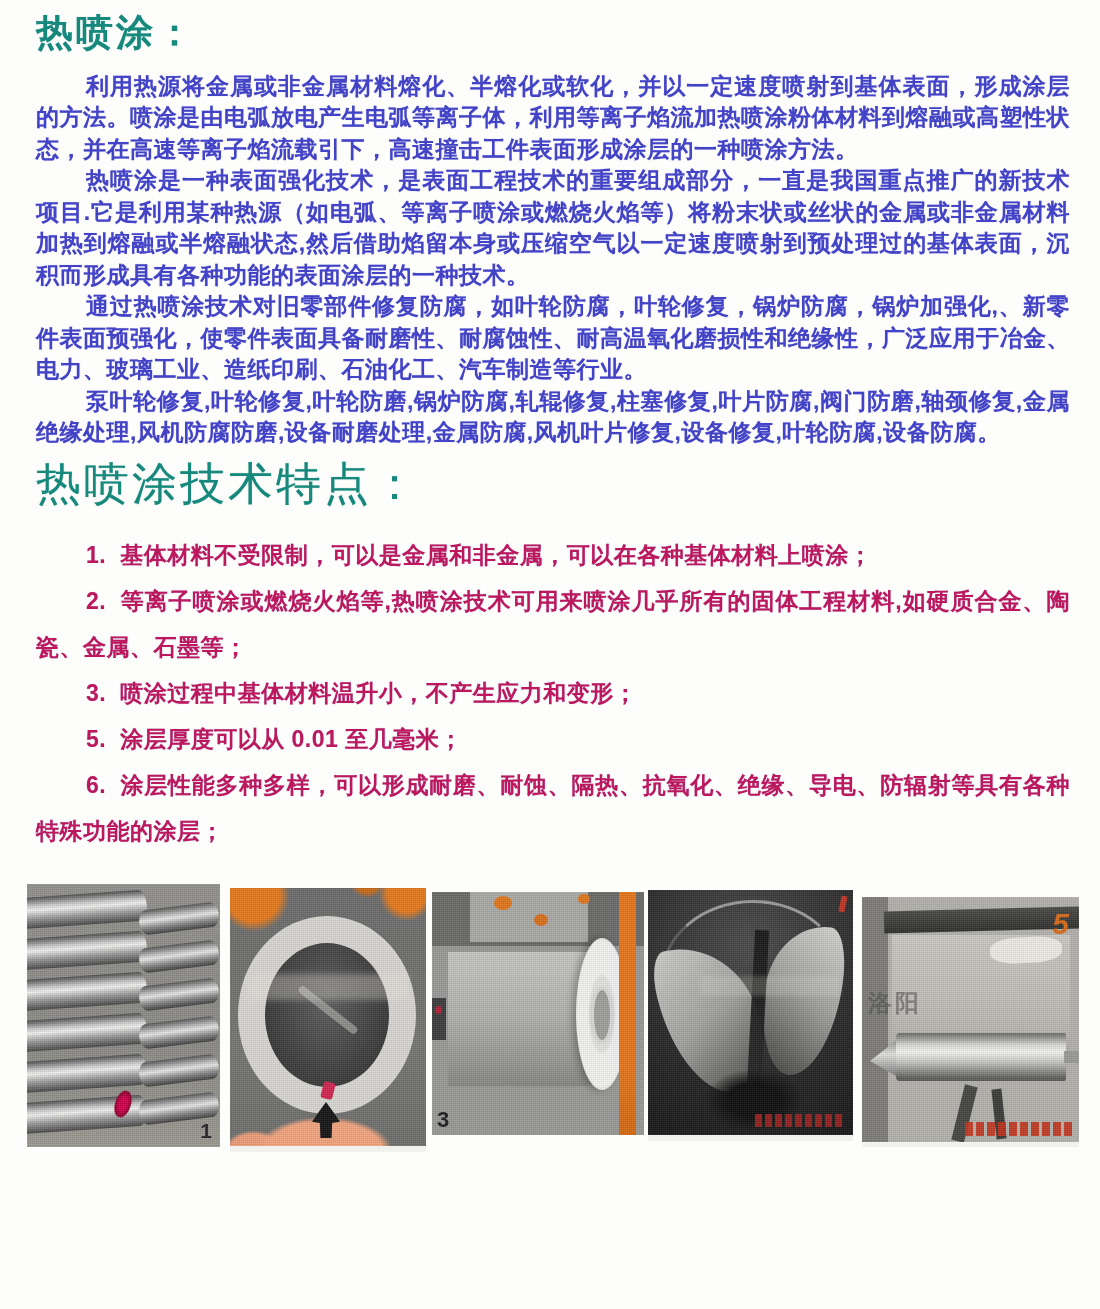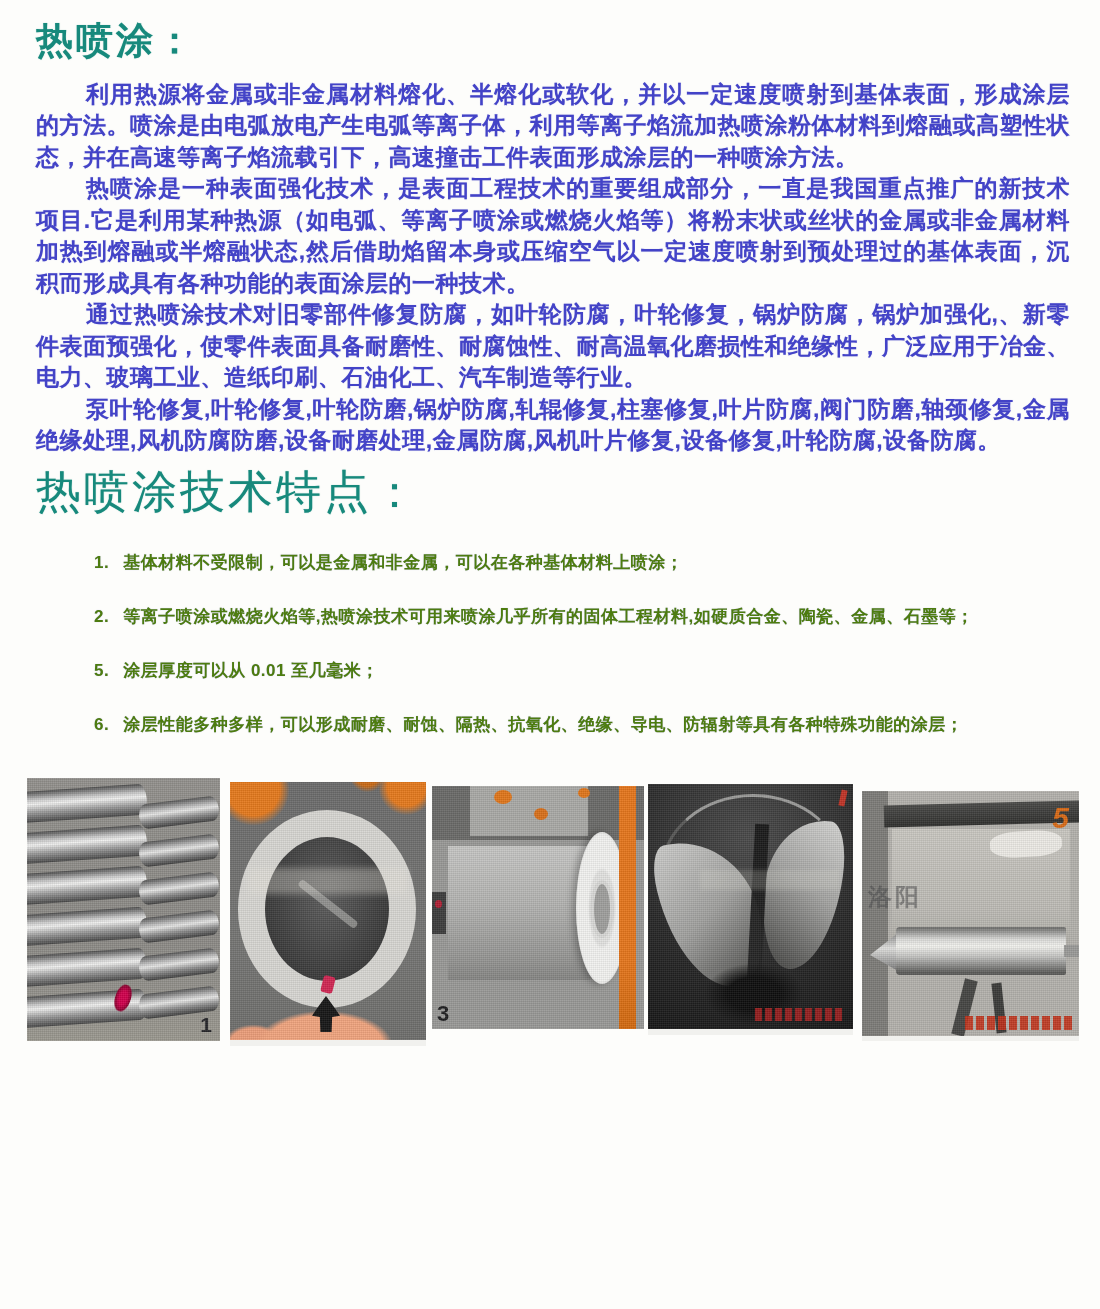--- a/index.html
+++ b/index.html
@@ -1,36 +1,36 @@
 <!DOCTYPE html>
 <html lang="zh"><head>
 <meta charset="utf-8">
 <style>
   html,body{margin:0;padding:0;}
   body{
     width:1100px;height:1309px;background:#fdfdfb;overflow:hidden;
     font-family:"Liberation Sans","DejaVu Sans",sans-serif;
   }
   .page{position:relative;width:1100px;height:1065px;box-sizing:border-box;
-    padding:12px 30px 0 36px;}
+    padding:4px 30px 0 36px;}
 
   
   .h1{color:#17897c;font-size:37px;font-weight:bold;letter-spacing:3px;
     margin:8px 0 16px 0;line-height:1.15;text-shadow:0 0 1px rgba(23,137,124,.5);}
   .h2{color:#17897c;font-size:45px;font-weight:normal;letter-spacing:3px;
     margin:10px 0 24px 0;line-height:1.1;text-shadow:0 0 1px rgba(23,137,124,.5);}
 
   
   .para{margin:0;color:#4343c7;font-size:23px;line-height:31.5px;
     text-indent:50px;text-align:justify;font-weight:600;letter-spacing:.5px;
     text-shadow:0 0 1px rgba(67,67,199,.35);}
 
   
   .features{margin-top:0;}
-  .feature{margin:8px;color:#4d7c0f;font-size:17px;line-height:46px;
+  .feature{margin:0;color:#be185d;font-size:23px;line-height:46px;
     text-indent:50px;text-align:justify;font-weight:600;letter-spacing:.5px;
     text-shadow:0 0 1px rgba(67,67,199,.35);}
   .feature .num{margin-right:14px;}
 
   
   .photos{position:relative;margin-left:-36px;width:1100px;height:292px;margin-top:30px;}
   .photo{position:absolute;overflow:hidden;background:#8a8a8a;}
   .photo::after{content:"";position:absolute;inset:0;pointer-events:none;
     background:
       repeating-linear-gradient(0deg, rgba(255,255,255,.05) 0 1px, rgba(0,0,0,.05) 1px 2px),
@@ -146,20 +146,21 @@
     <p class="para">热喷涂是一种表面强化技术，是表面工程技术的重要组成部分，一直是我国重点推广的新技术项目.它是利用某种热源（如电弧、等离子喷涂或燃烧火焰等）将粉末状或丝状的金属或非金属材料加热到熔融或半熔融状态,然后借助焰留本身或压缩空气以一定速度喷射到预处理过的基体表面，沉积而形成具有各种功能的表面涂层的一种技术。</p>
     <p class="para">通过热喷涂技术对旧零部件修复防腐，如叶轮防腐，叶轮修复，锅炉防腐，锅炉加强化,、新零件表面预强化，使零件表面具备耐磨性、耐腐蚀性、耐高温氧化磨损性和绝缘性，广泛应用于冶金、电力、玻璃工业、造纸印刷、石油化工、汽车制造等行业。</p>
     <p class="para">泵叶轮修复,叶轮修复,叶轮防磨,锅炉防腐,轧辊修复,柱塞修复,叶片防腐,阀门防磨,轴颈修复,金属绝缘处理,风机防腐防磨,设备耐磨处理,金属防腐,风机叶片修复,设备修复,叶轮防腐,设备防腐。</p>
   </div>
 
   <div class="h2">热喷涂技术特点：</div>
 
   <div class="features">
     <p class="feature"><span class="num">1.</span><span>基体材料不受限制，可以是金属和非金属，可以在各种基体材料上喷涂；</span></p>
     <p class="feature"><span class="num">2.</span><span>等离子喷涂或燃烧火焰等,热喷涂技术可用来喷涂几乎所有的固体工程材料,如硬质合金、陶瓷、金属、石墨等；</span></p>
+    <p class="feature"><span class="num">3.</span><span>喷涂过程中基体材料温升小，不产生应力和变形；</span></p>
     <p class="feature"><span class="num">5.</span><span>涂层厚度可以从 0.01 至几毫米；</span></p>
     <p class="feature"><span class="num">6.</span><span>涂层性能多种多样，可以形成耐磨、耐蚀、隔热、抗氧化、绝缘、导电、防辐射等具有各种特殊功能的涂层；</span></p>
   </div>
 
   <div class="photos">
 
     <div class="photo ph1">
       <div class="shl" style="top:10px"></div>
       <div class="shl" style="top:51px"></div>
       <div class="shl" style="top:92px"></div>

